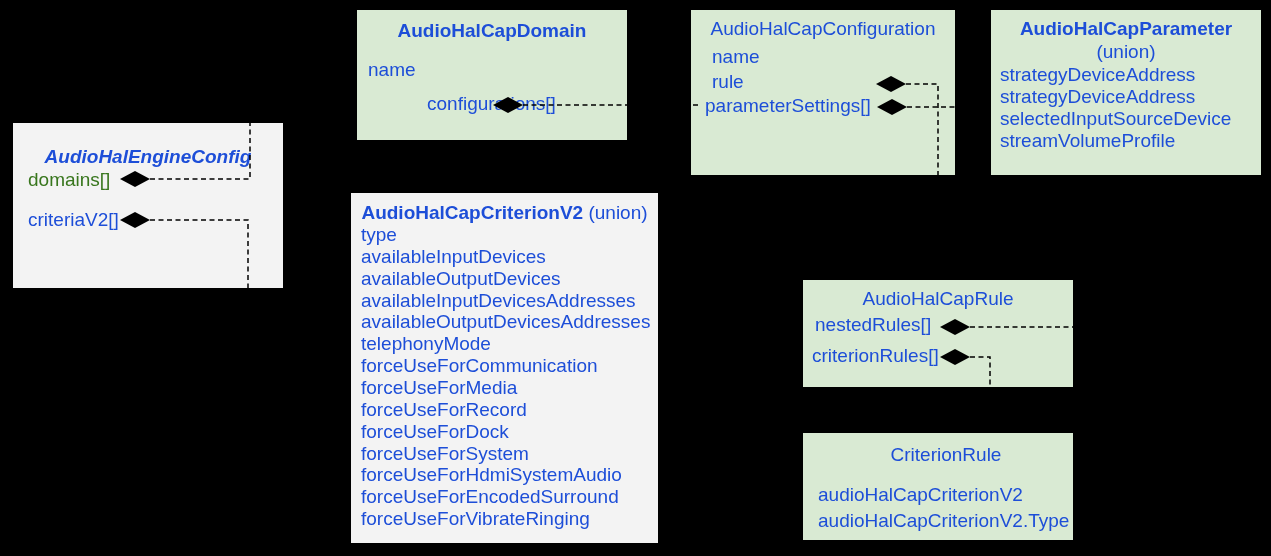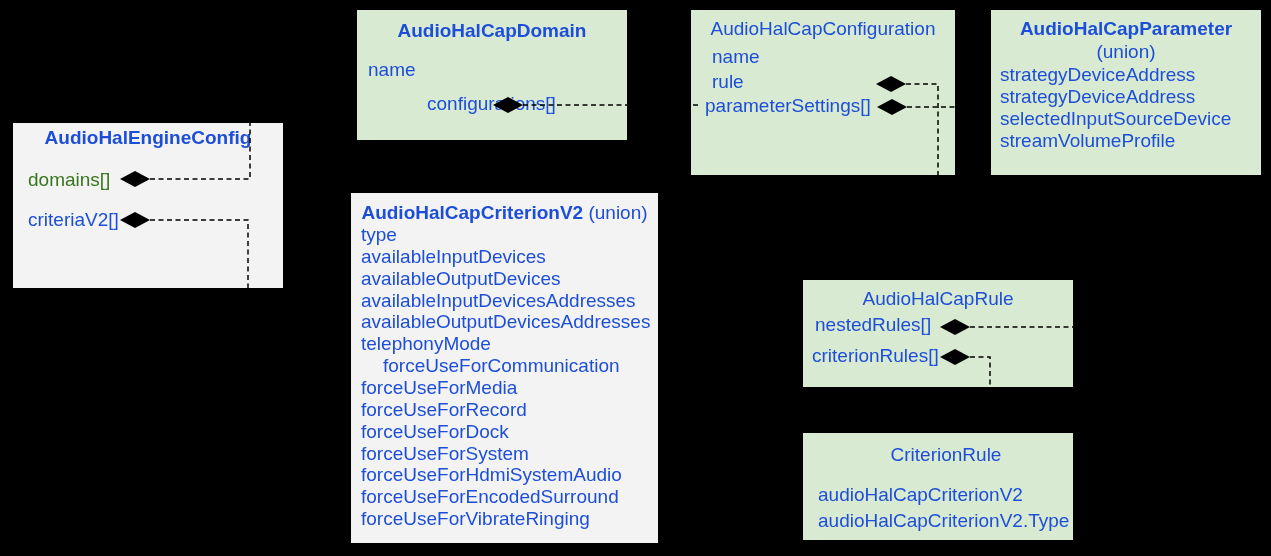--- a/index.html
+++ b/index.html
@@ -30,21 +30,21 @@
     stroke-dasharray:5 3.5;
   }
   svg.overlay polygon{fill:#000;stroke:none;}
 </style>
 </head>
 <body>
 
 <div class="canvas">
 
   <div class="box gray" style="left:13px;top:123px;width:270px;height:165px;">
-    <div class="row title bold" style="top:4px;">AudioHalEngineConfig</div>
+    <div class="row title bold" style="top:23px;font-style:italic;">AudioHalEngineConfig</div>
     <div class="row green-text" style="top:46px;left:15px;">domains[]</div>
     <div class="row" style="top:86px;left:15px;">criteriaV2[]</div>
   </div>
 
   <div class="box green" style="left:357px;top:10px;width:270px;height:130px;">
     <div class="row title bold" style="top:10px;">AudioHalCapDomain</div>
     <div class="row" style="top:49px;left:11px;">name</div>
     <div class="row" style="top:83px;left:26px;margin-left:44px;">configurations[]</div>
   </div>
 
@@ -65,21 +65,21 @@
   </div>
 
   <div class="box gray" style="left:351px;top:193px;width:307px;height:350px;">
     <div class="row title" style="top:9px;"><span class="bold">AudioHalCapCriterionV2</span><span> (union)</span></div>
     <div class="row" style="top:31px;left:10px;">type</div>
     <div class="row" style="top:53px;left:10px;">availableInputDevices</div>
     <div class="row" style="top:75px;left:10px;">availableOutputDevices</div>
     <div class="row" style="top:97px;left:10px;">availableInputDevicesAddresses</div>
     <div class="row" style="top:118px;left:10px;">availableOutputDevicesAddresses</div>
     <div class="row" style="top:140px;left:10px;">telephonyMode</div>
-    <div class="row" style="top:162px;left:10px;margin-left:22px;">forceUseForCommunication</div>
+    <div class="row" style="top:162px;left:10px;">forceUseForCommunication</div>
     <div class="row" style="top:184px;left:10px;">forceUseForMedia</div>
     <div class="row" style="top:206px;left:10px;">forceUseForRecord</div>
     <div class="row" style="top:228px;left:10px;">forceUseForDock</div>
     <div class="row" style="top:250px;left:10px;">forceUseForSystem</div>
     <div class="row" style="top:271px;left:10px;">forceUseForHdmiSystemAudio</div>
     <div class="row" style="top:293px;left:10px;">forceUseForEncodedSurround</div>
     <div class="row" style="top:315px;left:10px;">forceUseForVibrateRinging</div>
   </div>
 
   <div class="box green" style="left:803px;top:280px;width:270px;height:107px;">

